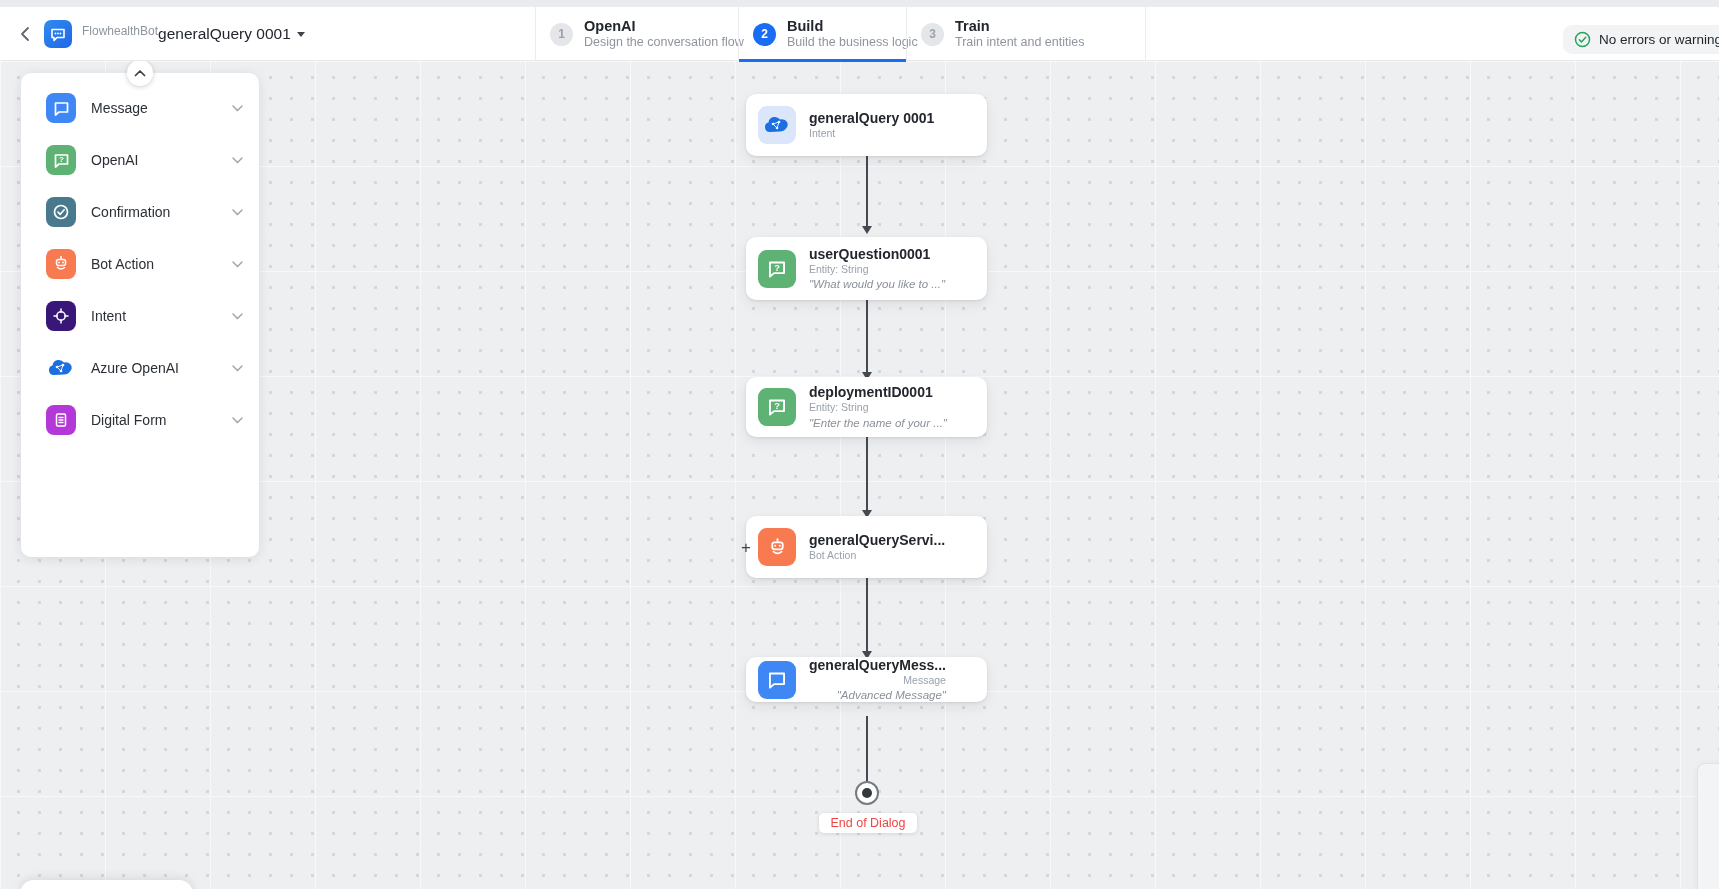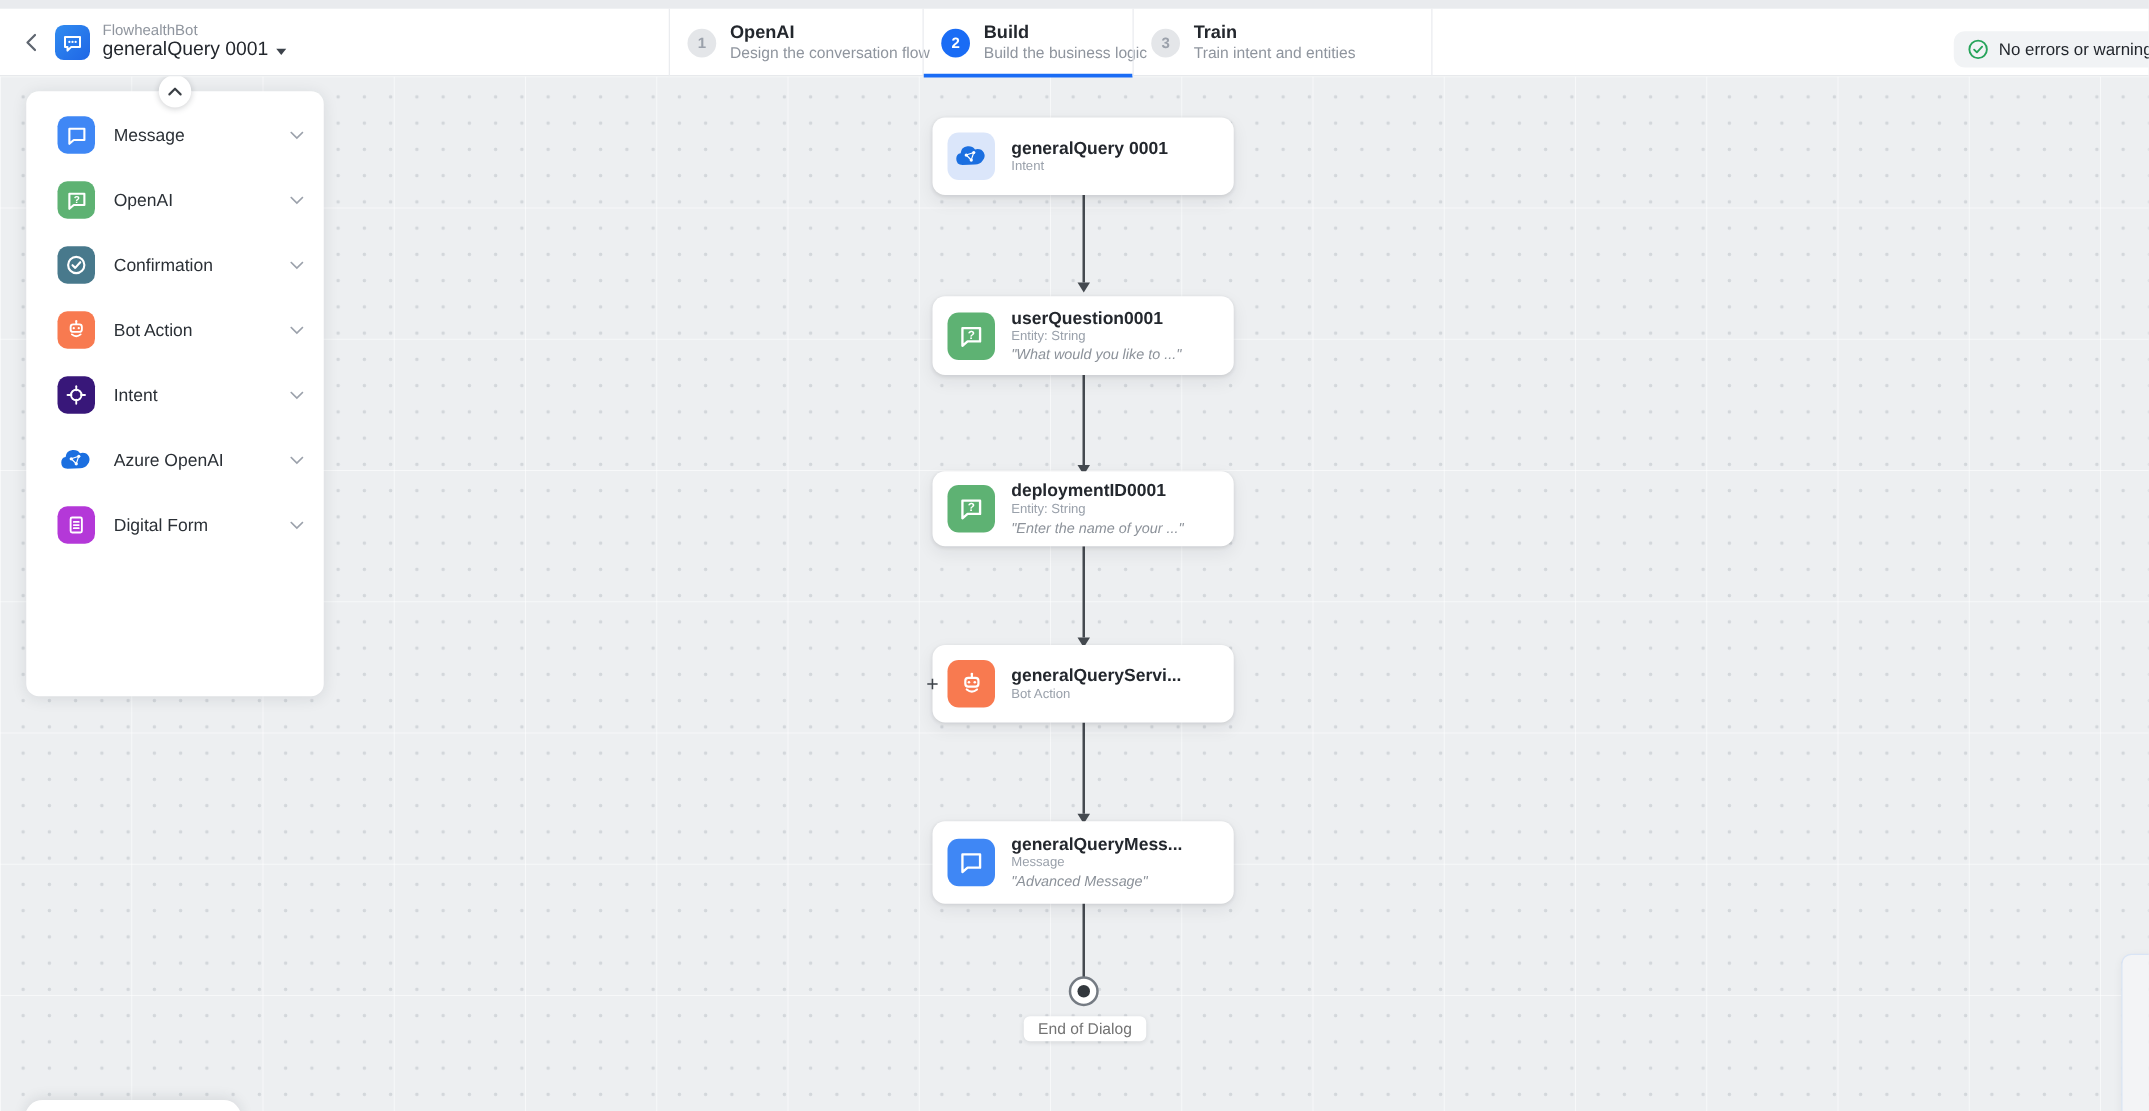--- a/index.html
+++ b/index.html
@@ -7,21 +7,21 @@
   body { font-family:"Liberation Sans","DejaVu Sans",sans-serif; background:#edeff1; position:relative; }
 
   
   .topstrip { position:absolute; left:0; top:0; width:1719px; height:7px; background:#e9ebee; }
   .header { position:absolute; left:0; top:7px; width:1719px; height:54px; background:#fff;
             border-bottom:1px solid #e7e9ec; z-index:30; }
   .header-left { position:absolute; left:0; top:0; height:100%; display:flex; align-items:center; padding-left:12px; }
   .back-btn { width:26px; height:26px; display:flex; align-items:center; justify-content:center; cursor:pointer; }
   .bot-avatar { width:28px; height:28px; border-radius:7px; margin-left:6px;
                 background:linear-gradient(135deg,#318cf0,#1f66e6); display:flex; align-items:center; justify-content:center; }
-  .title-block { margin-left:10px; display:flex; flex-direction:column; line-height:1.15; }
+  .title-block { margin-left:10px; display:flex; line-height:1.15; }
   .bot-name { font-size:12px; color:#8f959e; }
   .task-name { font-size:15.5px; color:#23272d; font-weight:500; display:flex; align-items:center; gap:6px; }
   .caret-down { width:0; height:0; border-left:4.5px solid transparent; border-right:4.5px solid transparent; border-top:5.5px solid #3d434b; margin-top:2px; }
 
   
   .steps { position:absolute; left:535px; top:0; height:54px; display:flex; }
   .step { display:flex; align-items:center; gap:11px; padding:0 0 0 14px; border-left:1px solid #eaecef; position:relative; }
   .step:last-child { border-right:1px solid #eaecef; }
   .step.w1{ width:203px; } .step.w2{ width:168px; } .step.w3{ width:240px; }
   .step.active::after { content:""; position:absolute; left:0; right:0; bottom:-1px; height:3px; background:#1a6cf5; }
@@ -73,21 +73,21 @@
                 border-left:5px solid transparent; border-right:5px solid transparent; border-top:8px solid #454a50; }
 
   .plus-btn { position:absolute; left:737px; top:478px; width:18px; height:18px; display:flex; align-items:center;
               justify-content:center; font-size:17px; color:#3f444a; cursor:pointer; z-index:12; }
 
   .end-circle { position:absolute; left:855px; top:720px; width:24px; height:24px; border-radius:50%;
                 background:#fff; border:2.5px solid #757b83; display:flex; align-items:center; justify-content:center; z-index:10; }
   .end-dot { width:10px; height:10px; border-radius:50%; background:#33383d; }
   .end-label { position:absolute; left:819px; top:752px; width:98px; height:20px; background:#fff; border-radius:5px;
                box-shadow:0 1px 4px rgba(25,30,40,.12); display:flex; align-items:center; justify-content:center;
-               font-size:12.5px; color:#737373; z-index:10; }
+               font-size:12.5px; color:#ef4444; z-index:10; }
 
   .bottom-left-box { position:absolute; left:20px; top:819px; width:173px; height:24px; background:#fff;
                      border-radius:14px 14px 0 0; box-shadow:0 -2px 10px rgba(30,35,45,.10); z-index:15; }
   .right-edge-widget { position:absolute; left:1697px; top:702px; width:34px; height:140px; background:#f3f4f6;
                        border:1px solid #d9e4f5; border-radius:8px; box-shadow:0 2px 8px rgba(30,35,45,.06); z-index:15; }
 </style>
 </head>
 <body>
 
 <div class="topstrip"></div>
@@ -329,21 +329,21 @@
           <circle cx="11" cy="7.5" r="0.9" fill="#fff"></circle>
           <path d="M5.5 12.5 q3.5 3 7 0" fill="none" stroke="#fff" stroke-width="1.5" stroke-linecap="round"></path>
         </svg>
     </div>
     <div class="node-texts">
       <span class="node-title">generalQueryServi...</span>
       <span class="node-sub">Bot Action</span>
     </div>
   </div>
 
-  <div class="node" style="top:596px; height:66px;">
+  <div class="node" style="top:596px; height:45px;text-align:right;">
     <div class="node-icon" style="background:#3f87f5">
       <svg width="20" height="20" viewBox="0 0 17 17">
           <path d="M2.5 3 h12 v9 h-8.5 l-3.5 3 z" fill="none" stroke="#fff" stroke-width="1.6" stroke-linejoin="round"></path>
         </svg>
     </div>
     <div class="node-texts">
       <span class="node-title">generalQueryMess...</span>
       <span class="node-sub">Message</span>
       <span class="node-quote">"Advanced Message"</span>
     </div>

